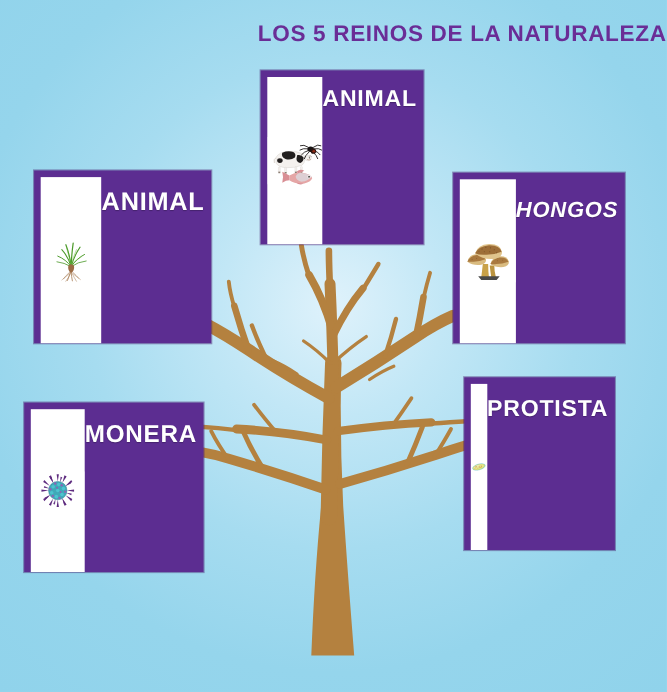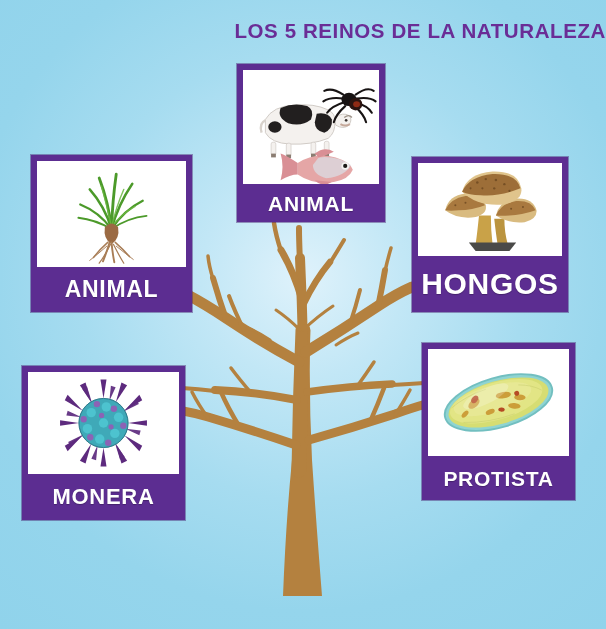--- a/index.html
+++ b/index.html
@@ -27,21 +27,21 @@
     white-space:nowrap;
   }
   
   #tree{position:absolute;left:0;top:0;width:606px;height:629px;}
   
   .card{
     position:absolute;
     background:#5c2d91;
     box-sizing:border-box;
     padding:6px 6px 0 6px;
-    display:flex;flex-direction:column;
+    display:flex;flex-direction:row;
     box-shadow:0 0 0 1px rgba(70,30,110,.45);
   }
   .card .photo{
     flex:1 1 auto;
     background:#fff;
     position:relative;
     overflow:hidden;
   }
   .card .photo svg{display:block;width:100%;height:100%;}
   .card .label{
@@ -52,25 +52,25 @@
     letter-spacing:.7px;
     text-shadow:0 1px 1px rgba(0,0,0,.25);
     line-height:1;
     display:flex;align-items:center;justify-content:center;
   }
   
   #card-animal  {left:237px; top:64px;  width:148px; height:158px;}
   #card-plantas {left:31px;  top:155px; width:161px; height:157px;}
   #card-hongos  {left:412px; top:157px; width:156px; height:155px;}
   #card-monera  {left:22px;  top:366px; width:163px; height:154px;justify-content:center;}
-  #card-protista{left:422px; top:343px; width:153px; height:157px;}
+  #card-protista{left:422px; top:343px; width:137px; height:157px;}
 
   #card-animal   .label{height:38px;font-size:21px;}
   #card-plantas  .label{height:45px;font-size:23px;}
-  #card-hongos   .label{height:56px;font-size:30px;}
+  #card-hongos   .label{height:56px;font-size:20px;font-style:italic;}
   #card-monera   .label{height:46px;font-size:22px;}
   #card-protista .label{height:44px;font-size:21px;}
 </style>
 </head>
 <body>
 
 <div id="stage">
 
   <div class="title">LOS 5 REINOS DE LA NATURALEZA</div>
 

